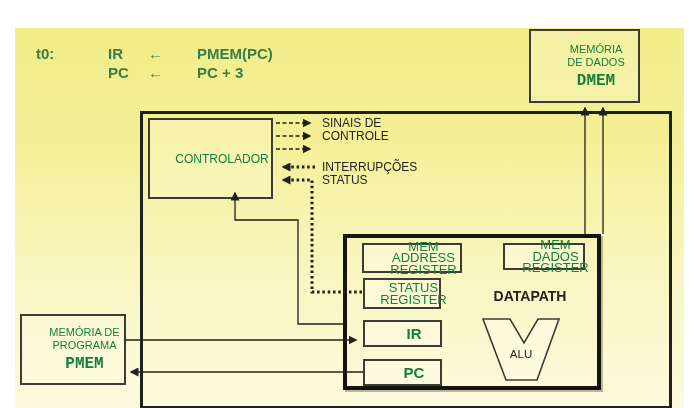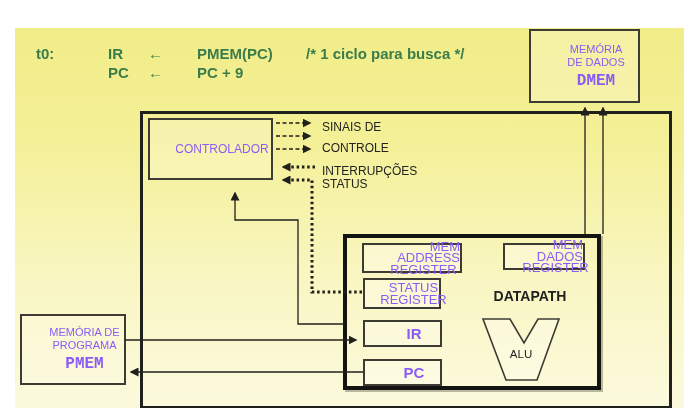--- a/index.html
+++ b/index.html
@@ -11,58 +11,57 @@
   }
   .panel{
     position:absolute;left:15px;top:16px;width:669px;height:383px;
     background:linear-gradient(180deg,#f1ed88 0%,#f4f098 30%,#f9f6c2 65%,#fcfade 100%);
   }
   .abs{position:absolute;}
   .code{color:#3b7c4b;font-size:15px;font-weight:bold;white-space:pre;}
   .box{
     position:absolute;border:2px solid #3c3c35;background:rgba(255,253,232,0.28);
     display:flex;flex-direction:column;align-items:center;justify-content:center;
-    box-sizing:border-box;color:#8b5cf6;text-align:right;padding-left:23px;
+    box-sizing:border-box;color:#15803d;text-align:center;padding-left:23px;
   }
   .box .small{font-size:11px;line-height:13px;}
   .box .bname{font-size:16px;font-weight:bold;margin-top:3px;font-family:Liberation Mono, monospace;}
   .mainbox{position:absolute;left:140px;top:99px;width:532px;height:298px;
     border:3px solid #20201c;box-sizing:border-box;}
   .dpbox{position:absolute;left:343px;top:222px;width:258px;height:156px;
     border:4px solid #141412;box-sizing:border-box;box-shadow:2px 2px 0 rgba(60,60,40,0.35);}
   .reg{background:rgba(255,253,234,0.45);}
   .reg .tiny{font-size:13px;line-height:11.5px;letter-spacing:0;}
-  .lbl{position:absolute;color:#23231f;font-size:12px;line-height:21px;white-space:pre;}
+  .lbl{position:absolute;color:#23231f;font-size:12px;line-height:13px;white-space:pre;}
   .bold{font-weight:bold;}
   svg text{font-family:"Liberation Sans","DejaVu Sans",sans-serif;}
 </style>
 </head>
 <body>
 
 <div class="stage">
   <div class="panel"></div>
 
   <div class="abs code" style="left:36px;top:33px;">t0:</div>
   <div class="abs code" style="left:108px;top:33px;">IR</div>
   <div class="abs code" style="left:148px;top:33px;">←</div>
   <div class="abs code" style="left:197px;top:33px;">PMEM(PC)</div>
-  <div class="abs code" style="left:306px;top:33px;">/* 1 ciclo para busca */</div>
   <div class="abs code" style="left:108px;top:52px;">PC</div>
   <div class="abs code" style="left:148px;top:52px;">←</div>
-  <div class="abs code" style="left:197px;top:52px;">PC + 9</div>
+  <div class="abs code" style="left:197px;top:52px;">PC + 3</div>
 
   <div class="mainbox"></div>
 
   <div class="box" style="left:529px;top:17px;width:111px;height:74px;">
     <div class="small">MEMÓRIA</div>
     <div class="small">DE DADOS</div>
     <div class="bname">DMEM</div>
   </div>
 
-  <div class="box" style="left:148px;top:106px;width:125px;height:62px;">
+  <div class="box" style="left:148px;top:106px;width:125px;height:81px;">
     <div style="font-size:12px;">CONTROLADOR</div>
   </div>
 
   <div class="box" style="left:20px;top:302px;width:106px;height:71px;">
     <div class="small">MEMÓRIA DE</div>
     <div class="small">PROGRAMA</div>
     <div class="bname">PMEM</div>
   </div>
 
   <div class="dpbox"></div>

